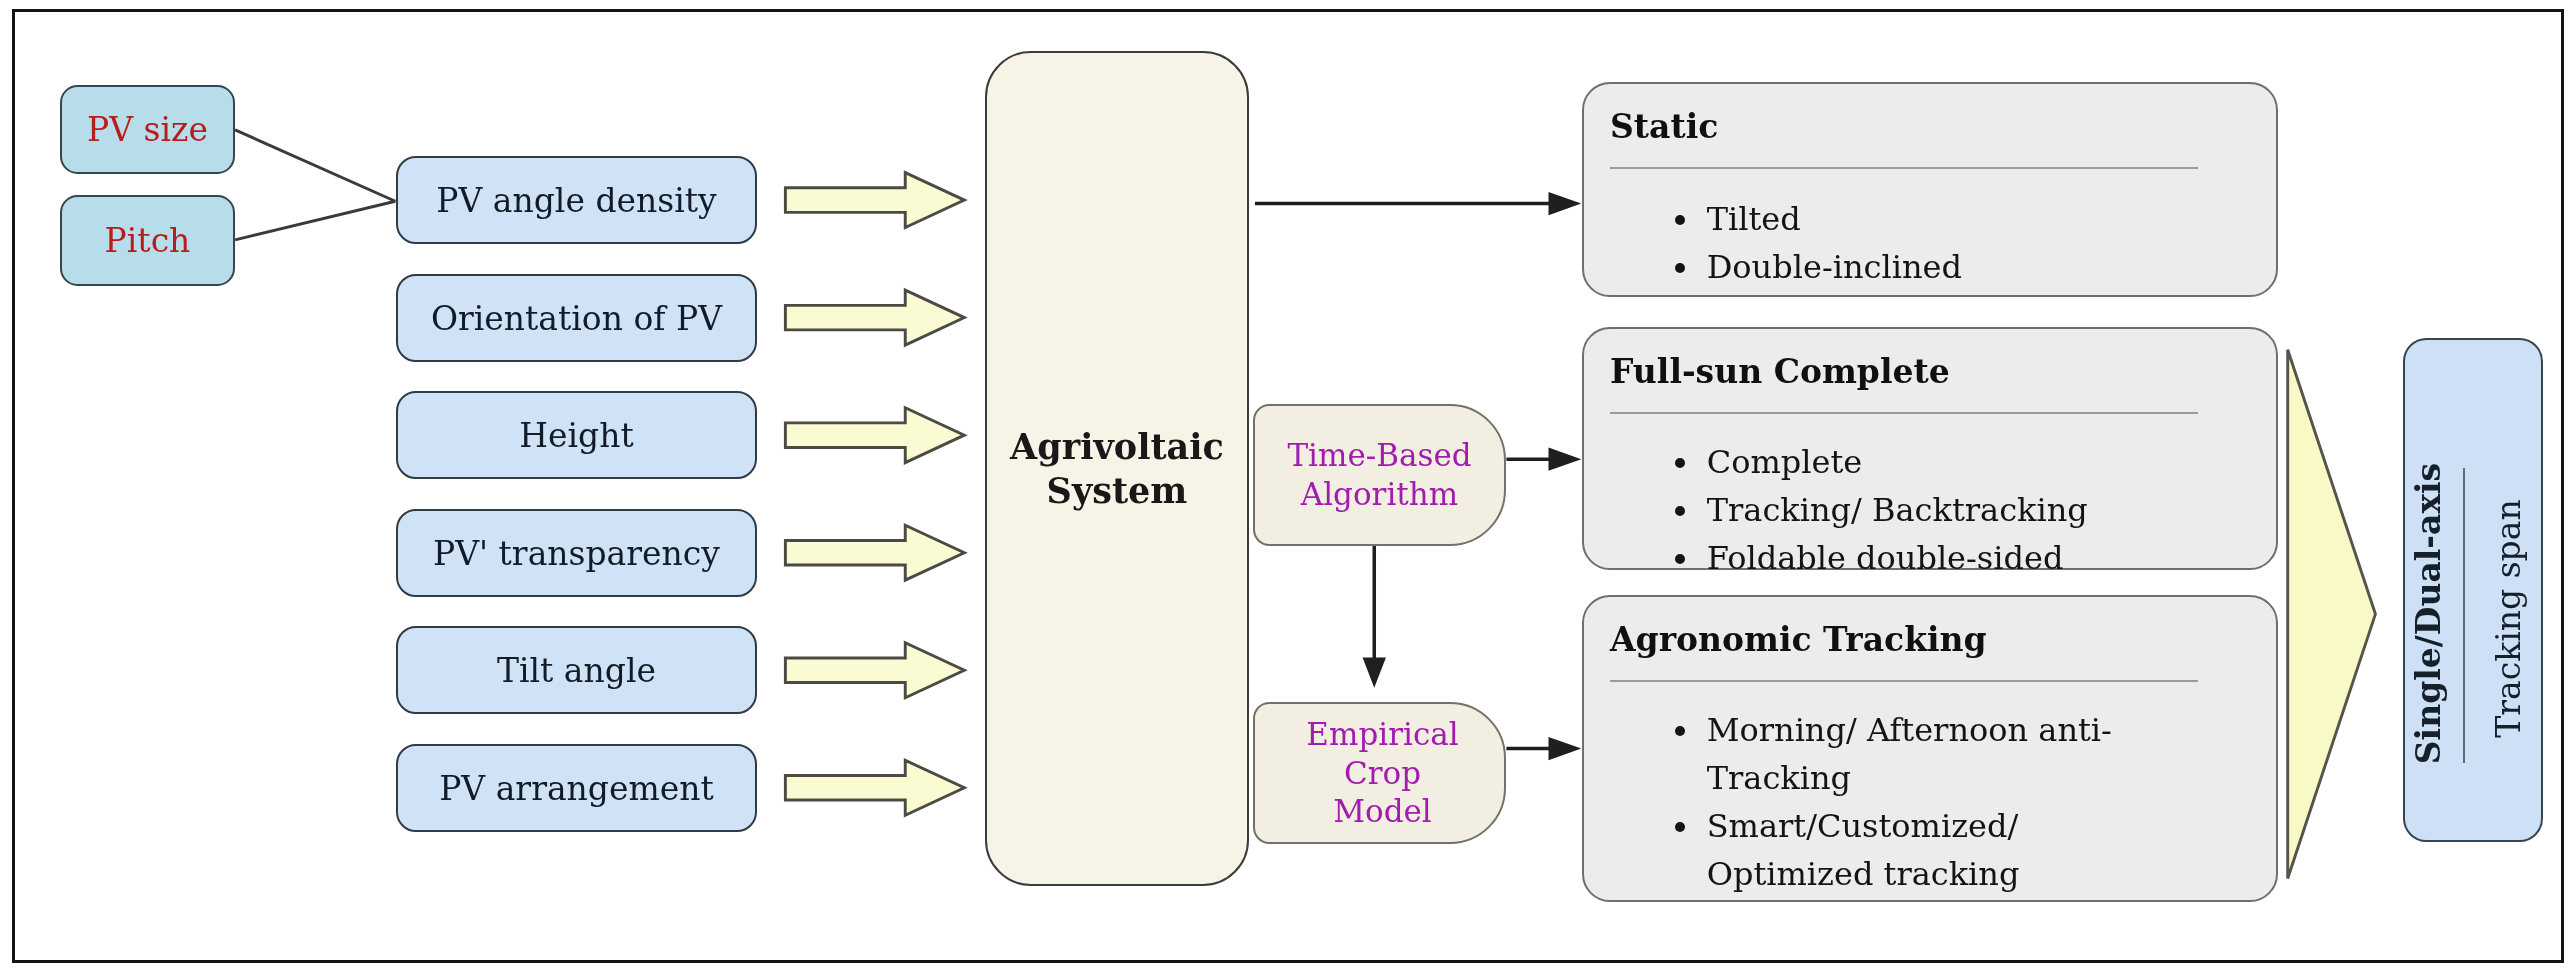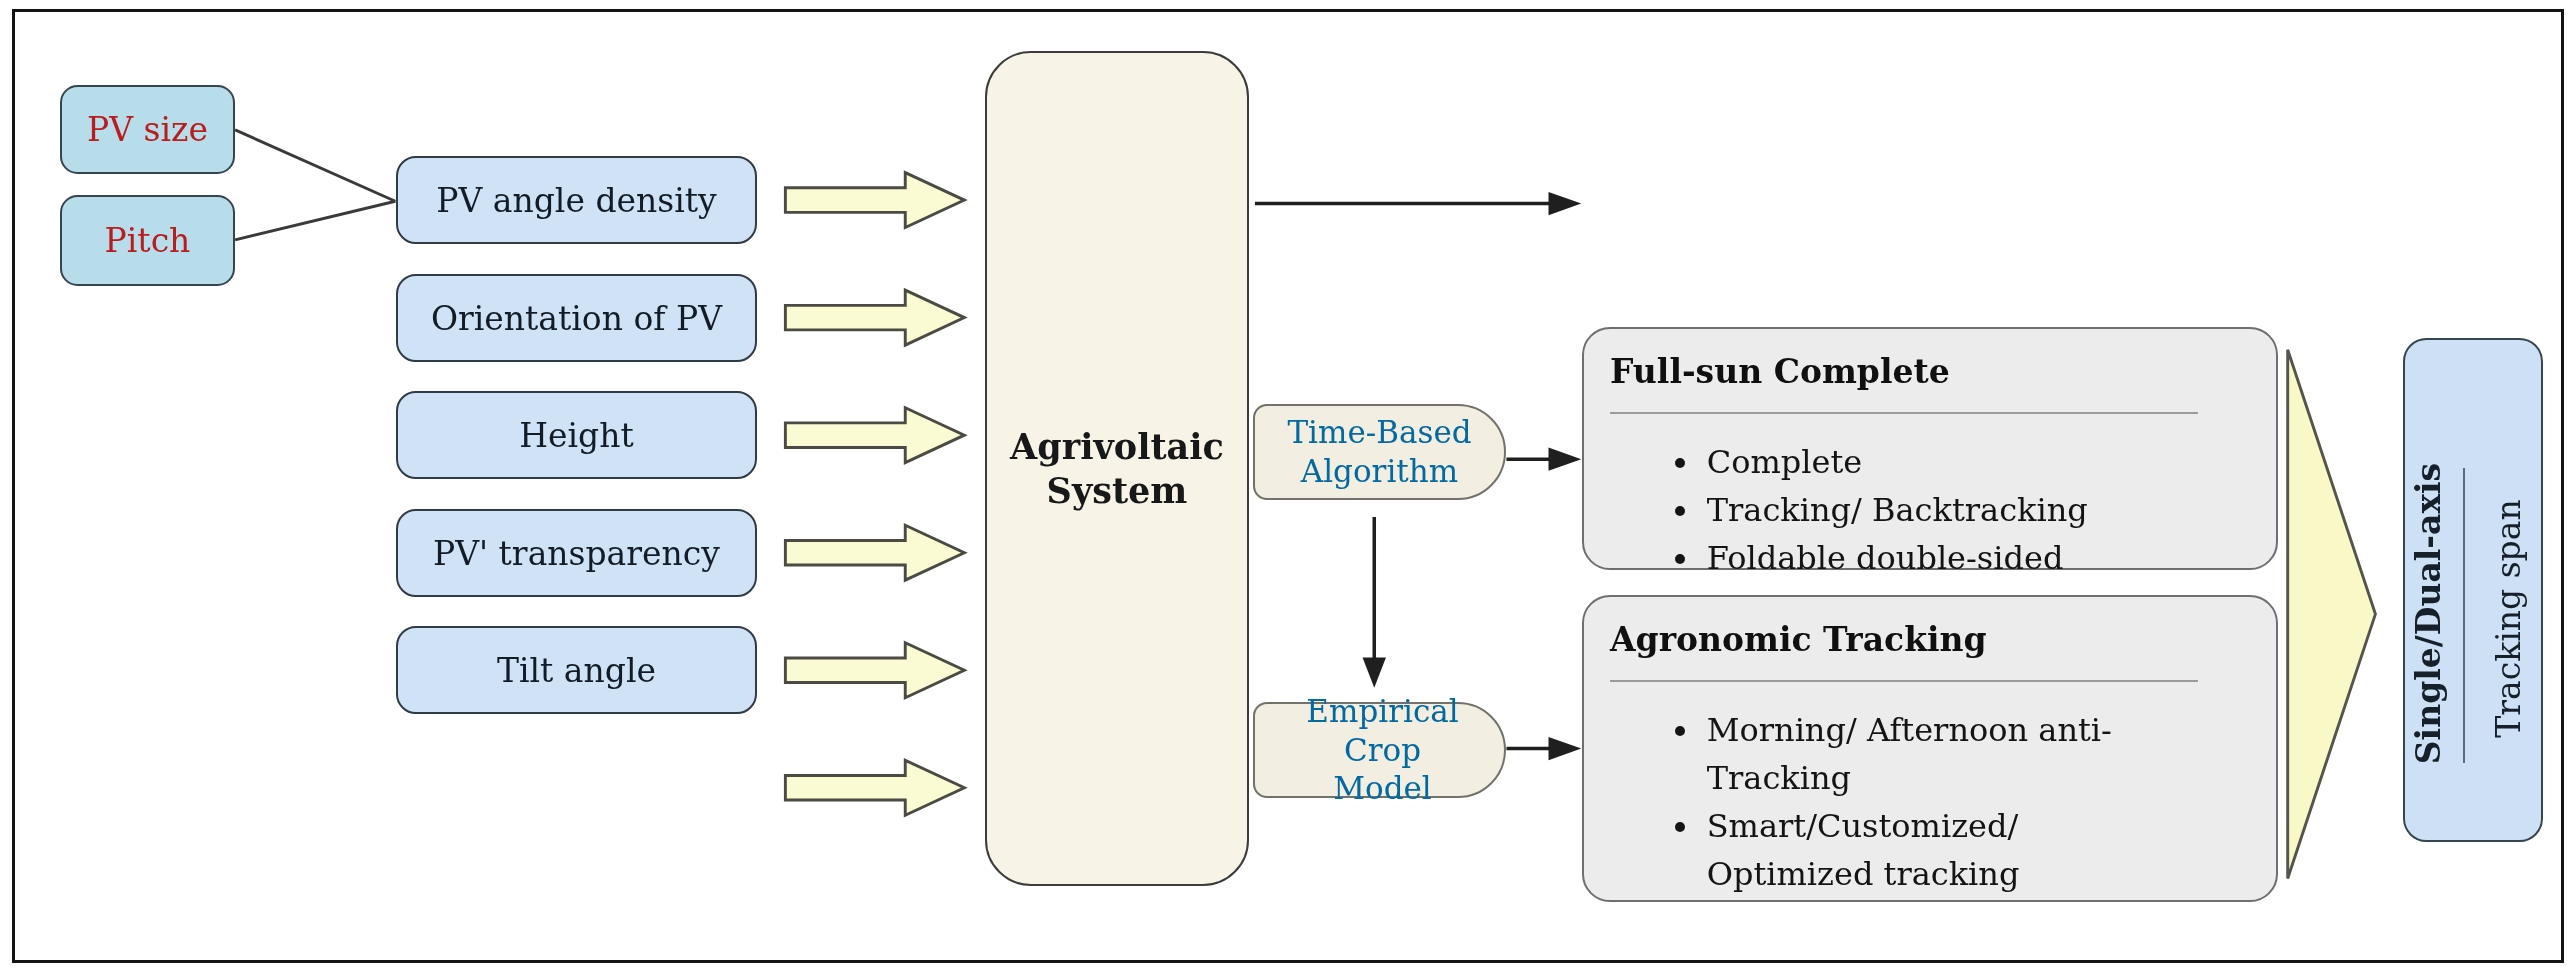--- a/index.html
+++ b/index.html
@@ -27,24 +27,24 @@
     left:396px;width:361px;height:88px;background:#d0e3f6;
     border:2.3px solid #2f3b45;border-radius:20px;font-size:33px;color:#121c28;
   }
   .center-box{
     left:985px;top:51px;width:264px;height:835px;
     background:#f7f3e7;border:2.3px solid #3c3c3c;border-radius:46px;
     font-weight:bold;font-size:35px;line-height:1.25;color:#181818;
     padding:0 23.4px;
   }
   .pill{
-    left:1253px;width:253px;height:96px;
+    left:1253px;width:253px;height:142px;
     background:#f2eee1;border:2.3px solid #72726a;
     border-radius:16.4px 56px 56px 16.4px;
-    font-size:31px;line-height:1.25;color:#0369a1;
+    font-size:31px;line-height:1.25;color:#a21caf;
     padding:0 30px;z-index:3;
   }
   .category{
     left:1582px;width:696px;background:#ececec;
     border:2.9px solid #6f6f6f;border-radius:28px;
     display:block;text-align:left;color:#141414;
     padding:23.4px 35px 0 26px;
   }
   .cat-title{font-weight:bold;font-size:33px;line-height:1.2;color:#101010;}
   .cat-divider{height:2.3px;background:#9b9b9b;border:0;margin:20px 0 0 0;width:588px;}
@@ -117,32 +117,43 @@
   </div>
   <div class="box param-box" style="top:391px;">
     <span>Height</span>
   </div>
   <div class="box param-box" style="top:509px;">
     <span>PV' transparency</span>
   </div>
   <div class="box param-box" style="top:626px;">
     <span>Tilt angle</span>
   </div>
+  <div class="box param-box" style="top:744px;">
+    <span>PV arrangement</span>
+  </div>
 
   <div class="box center-box">
     <span>Agrivoltaic System</span>
   </div>
 
   <div class="box pill" style="top:404px;">
     <span>Time-Based Algorithm</span>
   </div>
   <div class="box pill" style="top:702px;padding-left:36px;">
     <span>Empirical Crop Model</span>
   </div>
 
+  <div class="box category" style="top:82px;height:215px;">
+    <div class="cat-title">Static</div>
+    <hr class="cat-divider">
+    <ul class="cat-list">
+      <li>Tilted</li>
+      <li>Double-inclined</li>
+    </ul>
+  </div>
 
   <div class="box category" style="top:327px;height:243px;">
     <div class="cat-title">Full-sun Complete</div>
     <hr class="cat-divider">
     <ul class="cat-list" style="margin-top:23.4px;">
       <li>Complete</li>
       <li>Tracking/ Backtracking</li>
       <li>Foldable double-sided</li>
     </ul>
   </div>

